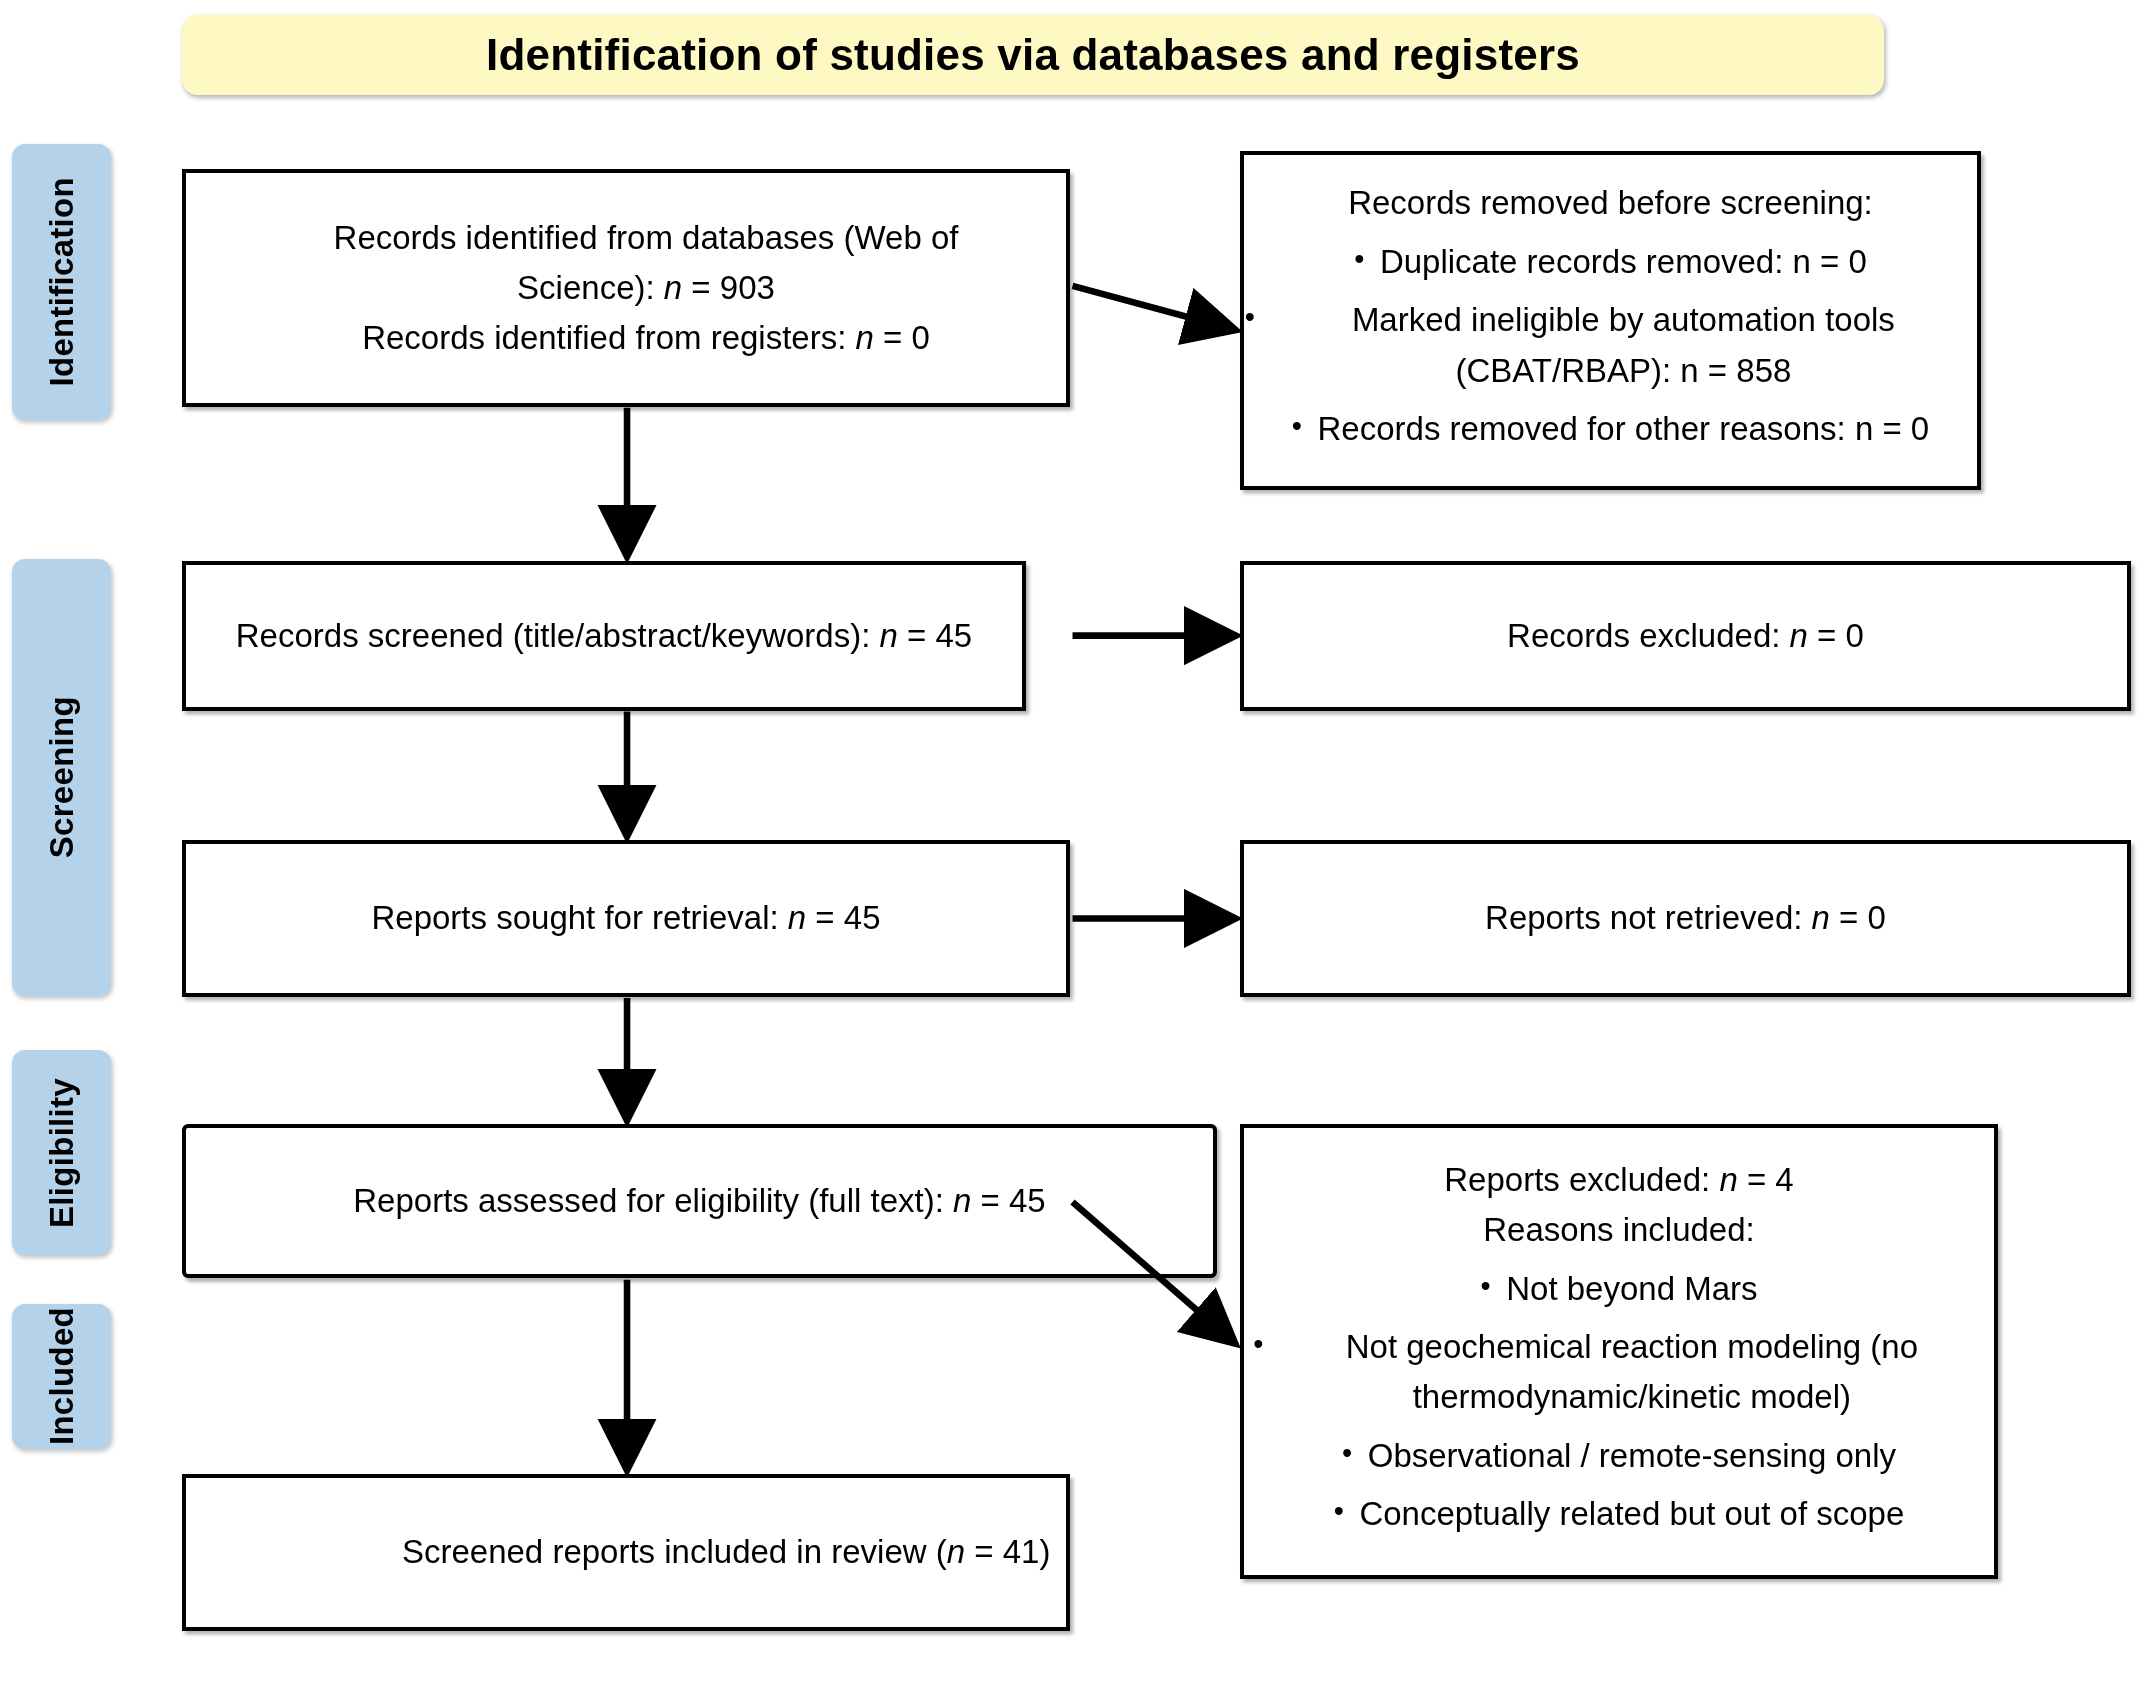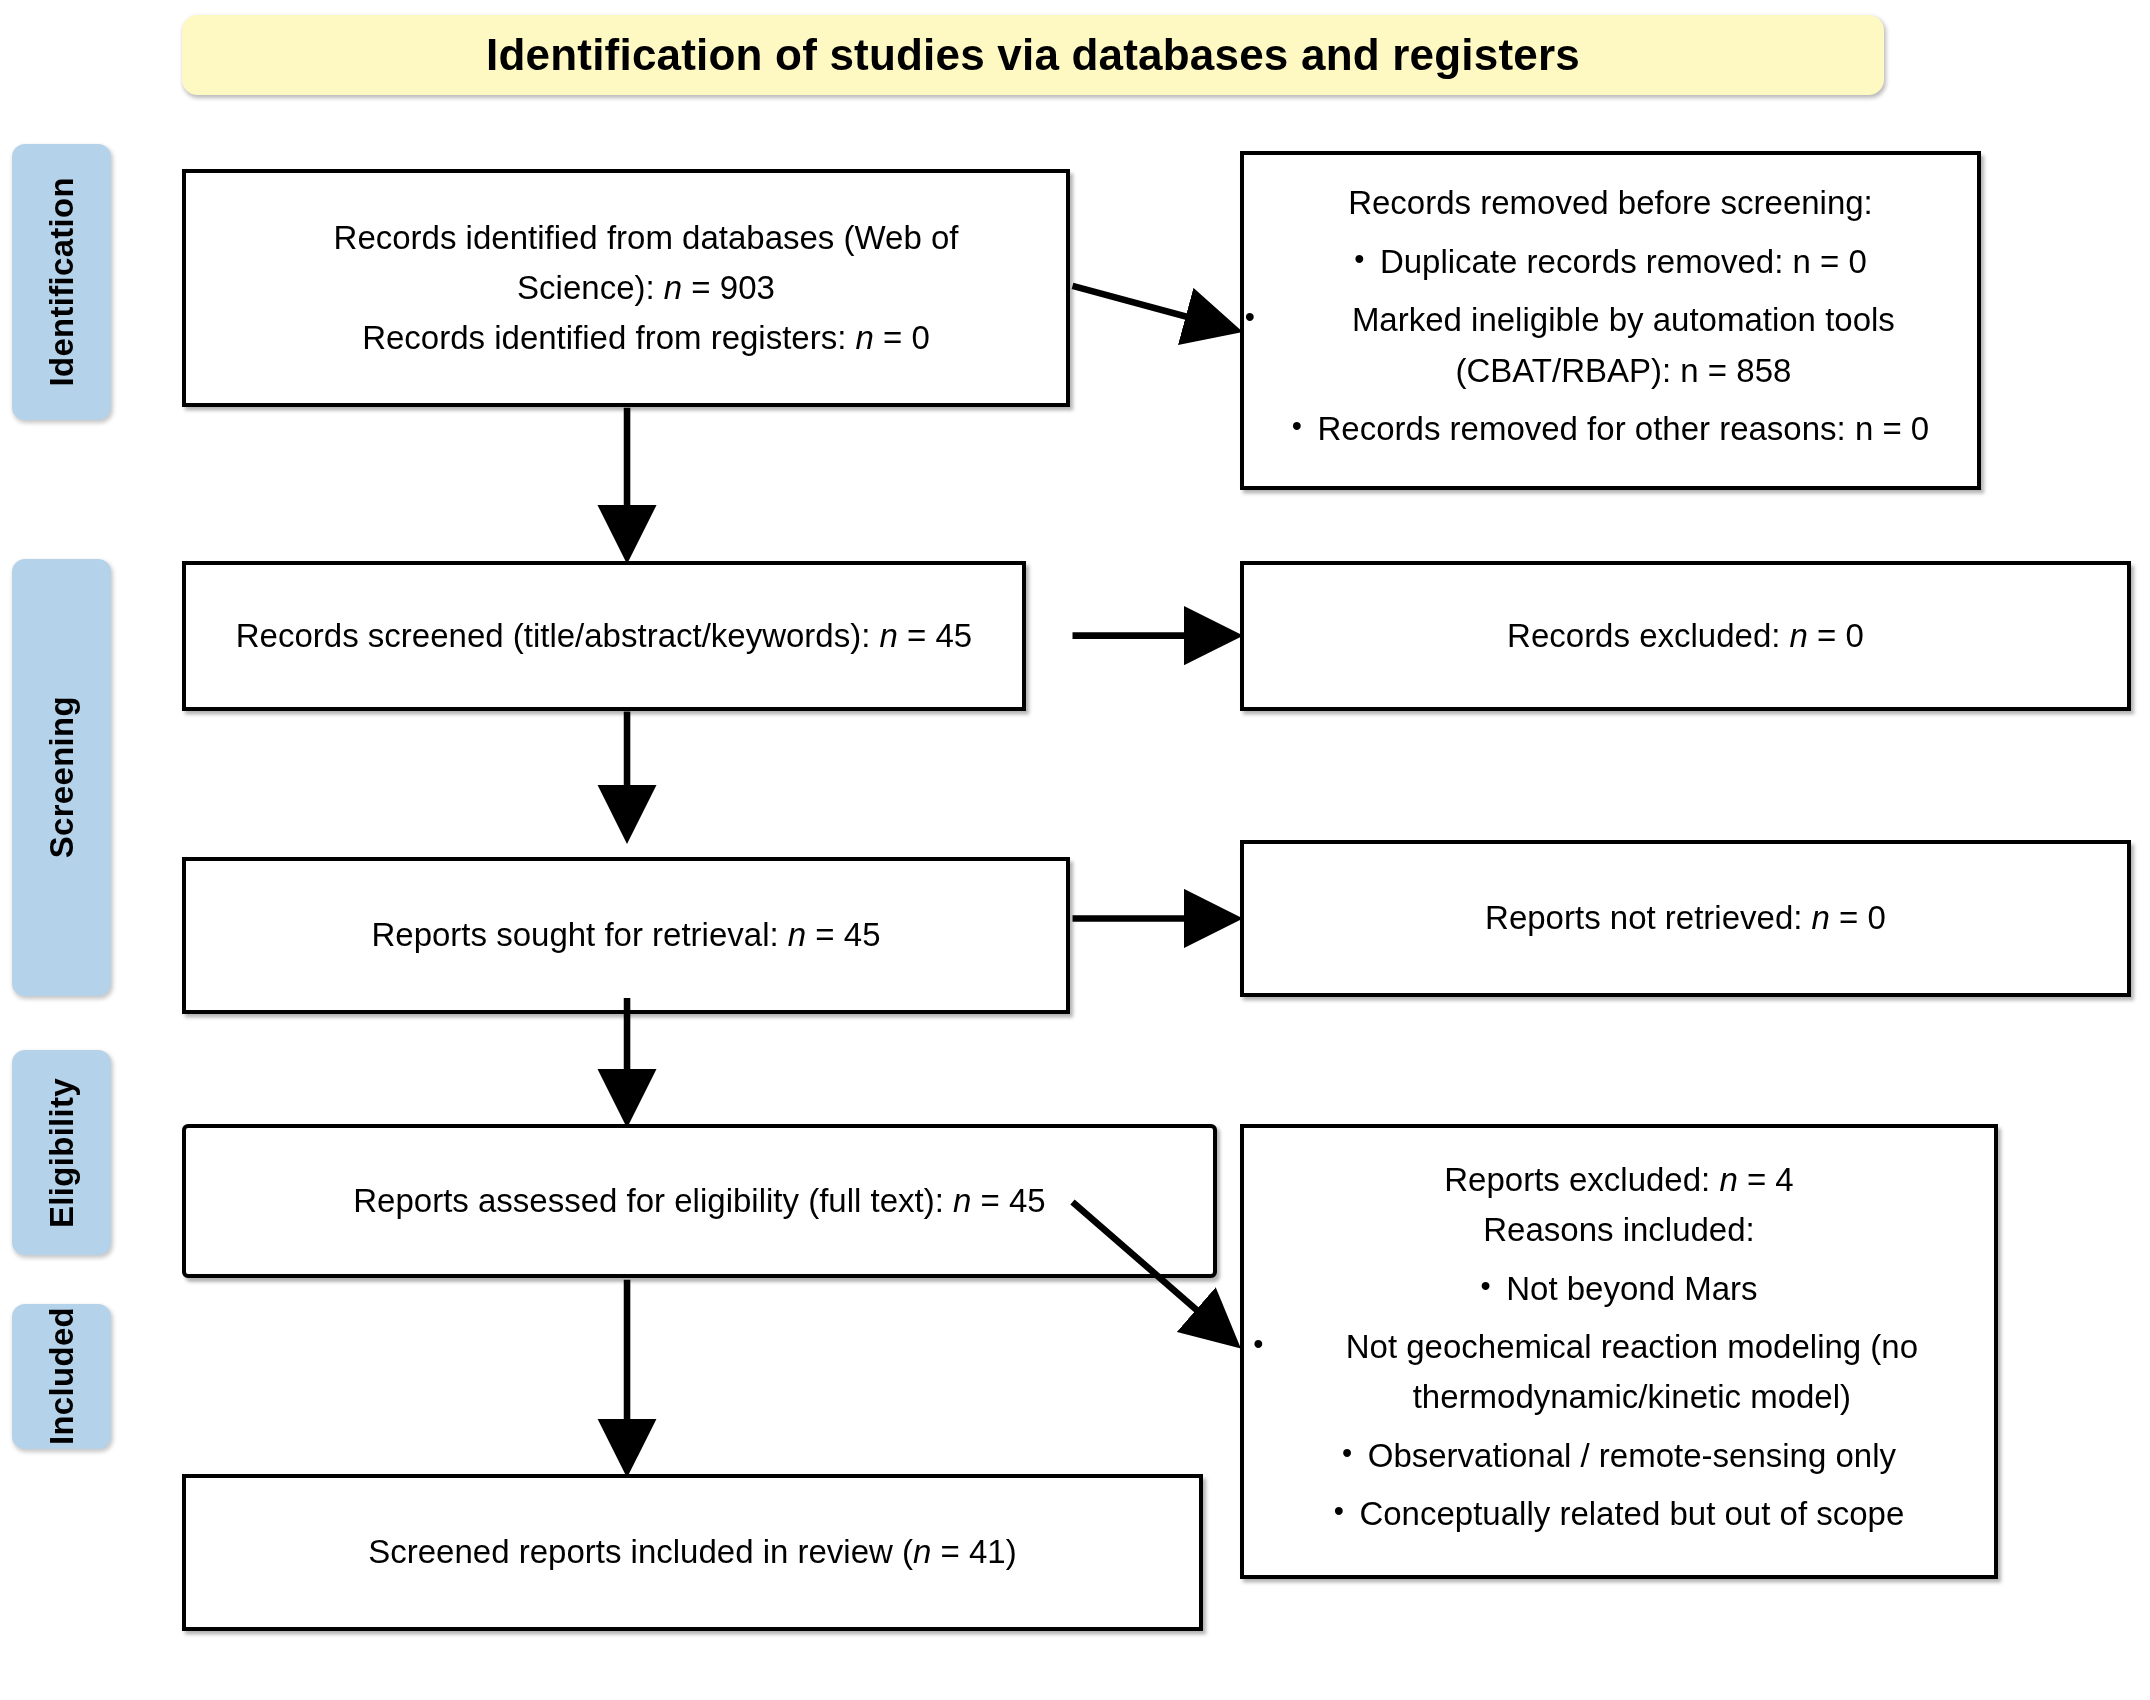--- a/index.html
+++ b/index.html
@@ -56,25 +56,25 @@
     font-size:33px;line-height:1.52;margin:8.4px 0;
   }
   .bdot{flex:0 0 auto;margin-right:15.6px;font-size:29px;line-height:1.52;}
   .btxt{text-align:center;max-width:706px;}
 
   
   #box-identified   {left:182px; top:169px;  width:888px; height:238px;padding-left:40px;}
   #box-removed      {left:1240px;top:151px;  width:741px; height:339px;}
   #box-screened     {left:182px; top:561px;  width:844px; height:150px;}
   #box-excluded-scr {left:1240px;top:561px;  width:891px; height:150px;}
-  #box-sought       {left:182px; top:840px; width:888px; height:157px;margin-top:17px;}
+  #box-sought       {left:182px; top:840px; width:888px; height:157px;}
   #box-notretrieved {left:1240px;top:840px; width:891px; height:157px;}
   #box-assessed     {left:182px; top:1124px; width:1035px; height:154px;border-radius:6px;}
   #box-excluded-rep {left:1240px;top:1124px; width:758px; height:455px;}
-  #box-included     {left:182px; top:1474px; width:1021px; height:157px;}
+  #box-included     {left:182px; top:1474px; width:888px; height:157px;align-items:flex-end;}
 
   
   #arrows{position:absolute;left:0;top:0;width:2151px;height:1700px;
           pointer-events:none;}
 </style>
 </head>
 <body>
 
 <div id="stage">
 

